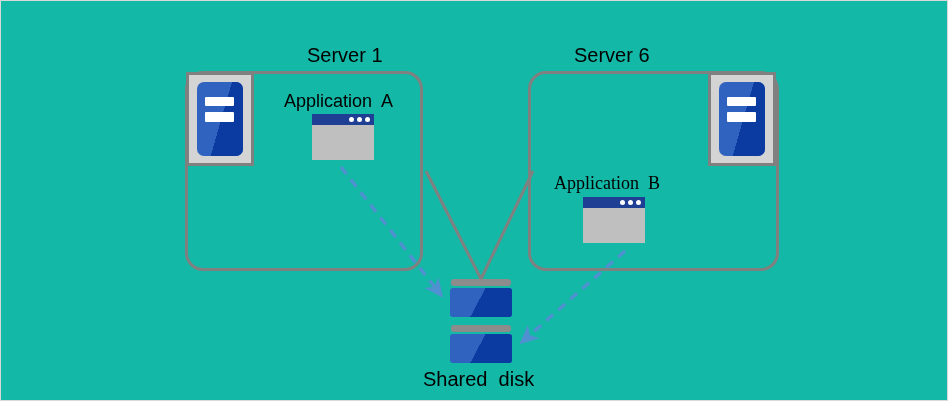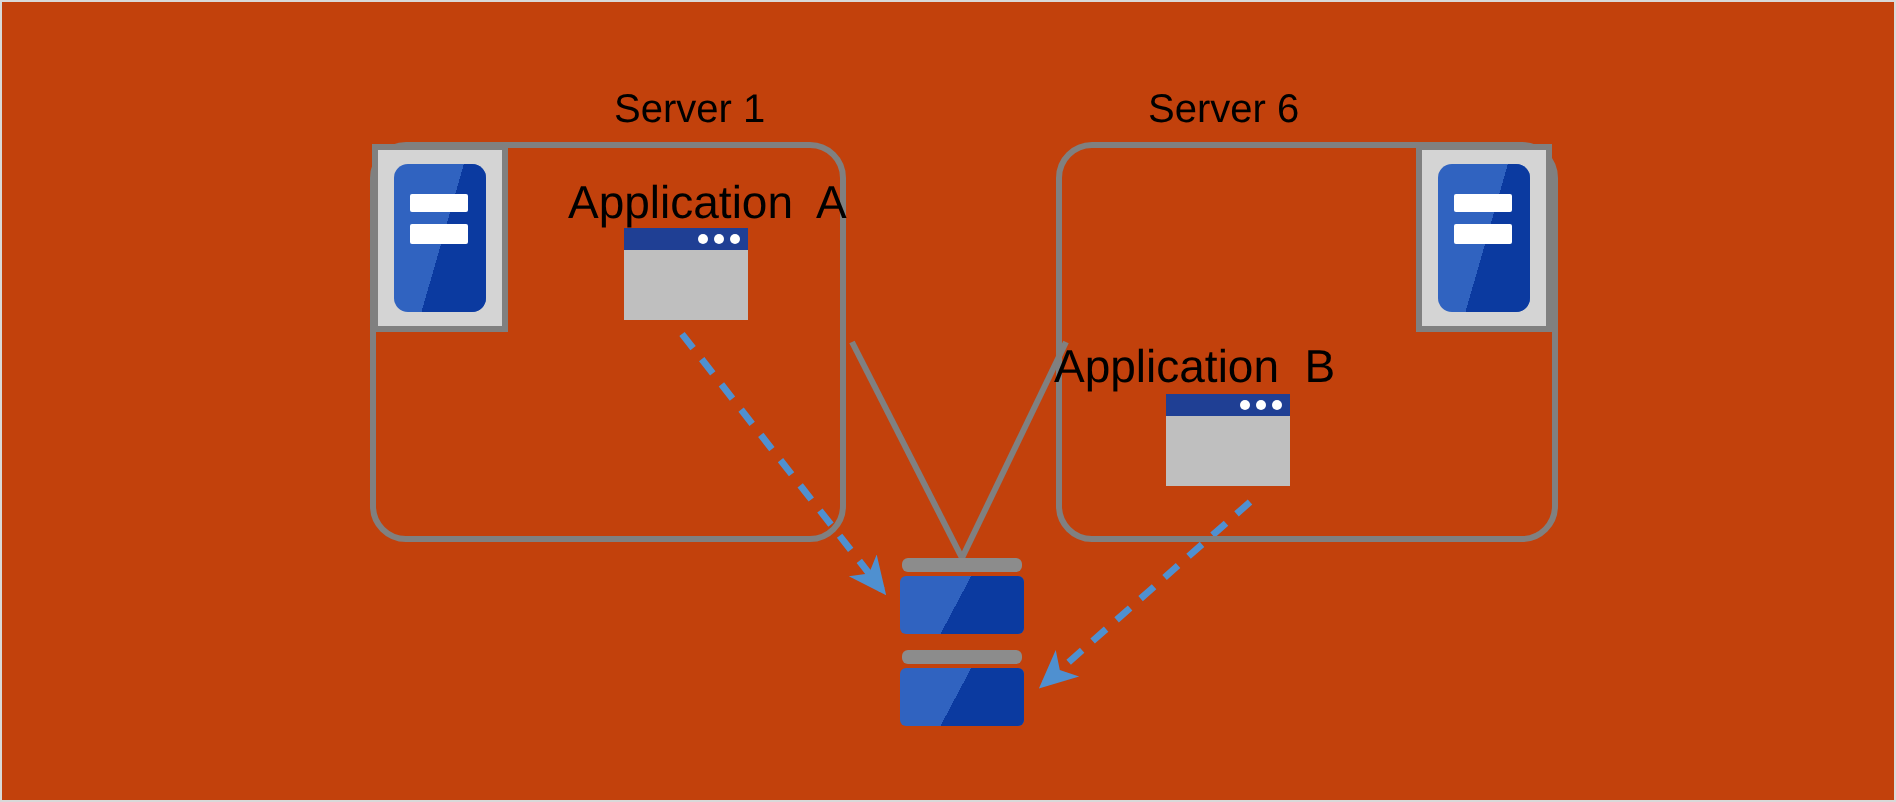--- a/index.html
+++ b/index.html
@@ -4,21 +4,21 @@
 <style>
   html, body {
     margin: 0;
     padding: 0;
     background: #ffffff;
   }
   #canvas {
     position: relative;
     width: 948px;
     height: 401px;
-    background: #c2410c;
+    background: #14b8a6;
     border: 1px solid #d9d9d9;
     box-sizing: border-box;
     overflow: hidden;
     font-family: "Liberation Sans", sans-serif;
     text-align: right;
   }
   .svg-layer {
     position: absolute;
     left: 0;
     top: 0;
@@ -31,32 +31,32 @@
     position: absolute;
     color: #000000;
     white-space: pre;
     font-family: "Liberation Sans", sans-serif;
   }
   .server-title {
     font-size: 20px;
     line-height: 22px;
   }
   .app-title {
-    font-size: 23px;
+    font-size: 18px;
     line-height: 21px;
   }
   .disk-title {
     font-size: 20px;
     line-height: 22px;
   }
 
   #server1-title { left: 306px; top: 43px; }
   #server2-title { left: 573px; top: 43px; }
   #app-a-title   { left: 283px; top: 90px; }
-  #app-b-title   { left: 526px; top: 172px; }
+  #app-b-title   { left: 553px; top: 172px; font-family: Liberation Serif, serif; }
   #disk-title    { left: 422px; top: 367px; }
 
   
   .server-box {
     position: absolute;
     border: 3px solid #808080;
     border-radius: 18px;
     box-sizing: border-box;
     background: transparent;
   }
@@ -251,14 +251,15 @@
       </div>
     </div>
     <div class="disk-unit u2">
       <div class="disk-cap"></div>
       <div class="disk-body">
         <div class="disk-shade"></div>
       </div>
     </div>
   </div>
 
+  <div class="label disk-title" id="disk-title">Shared  disk</div>
 
 </div>
 
 </body></html>

